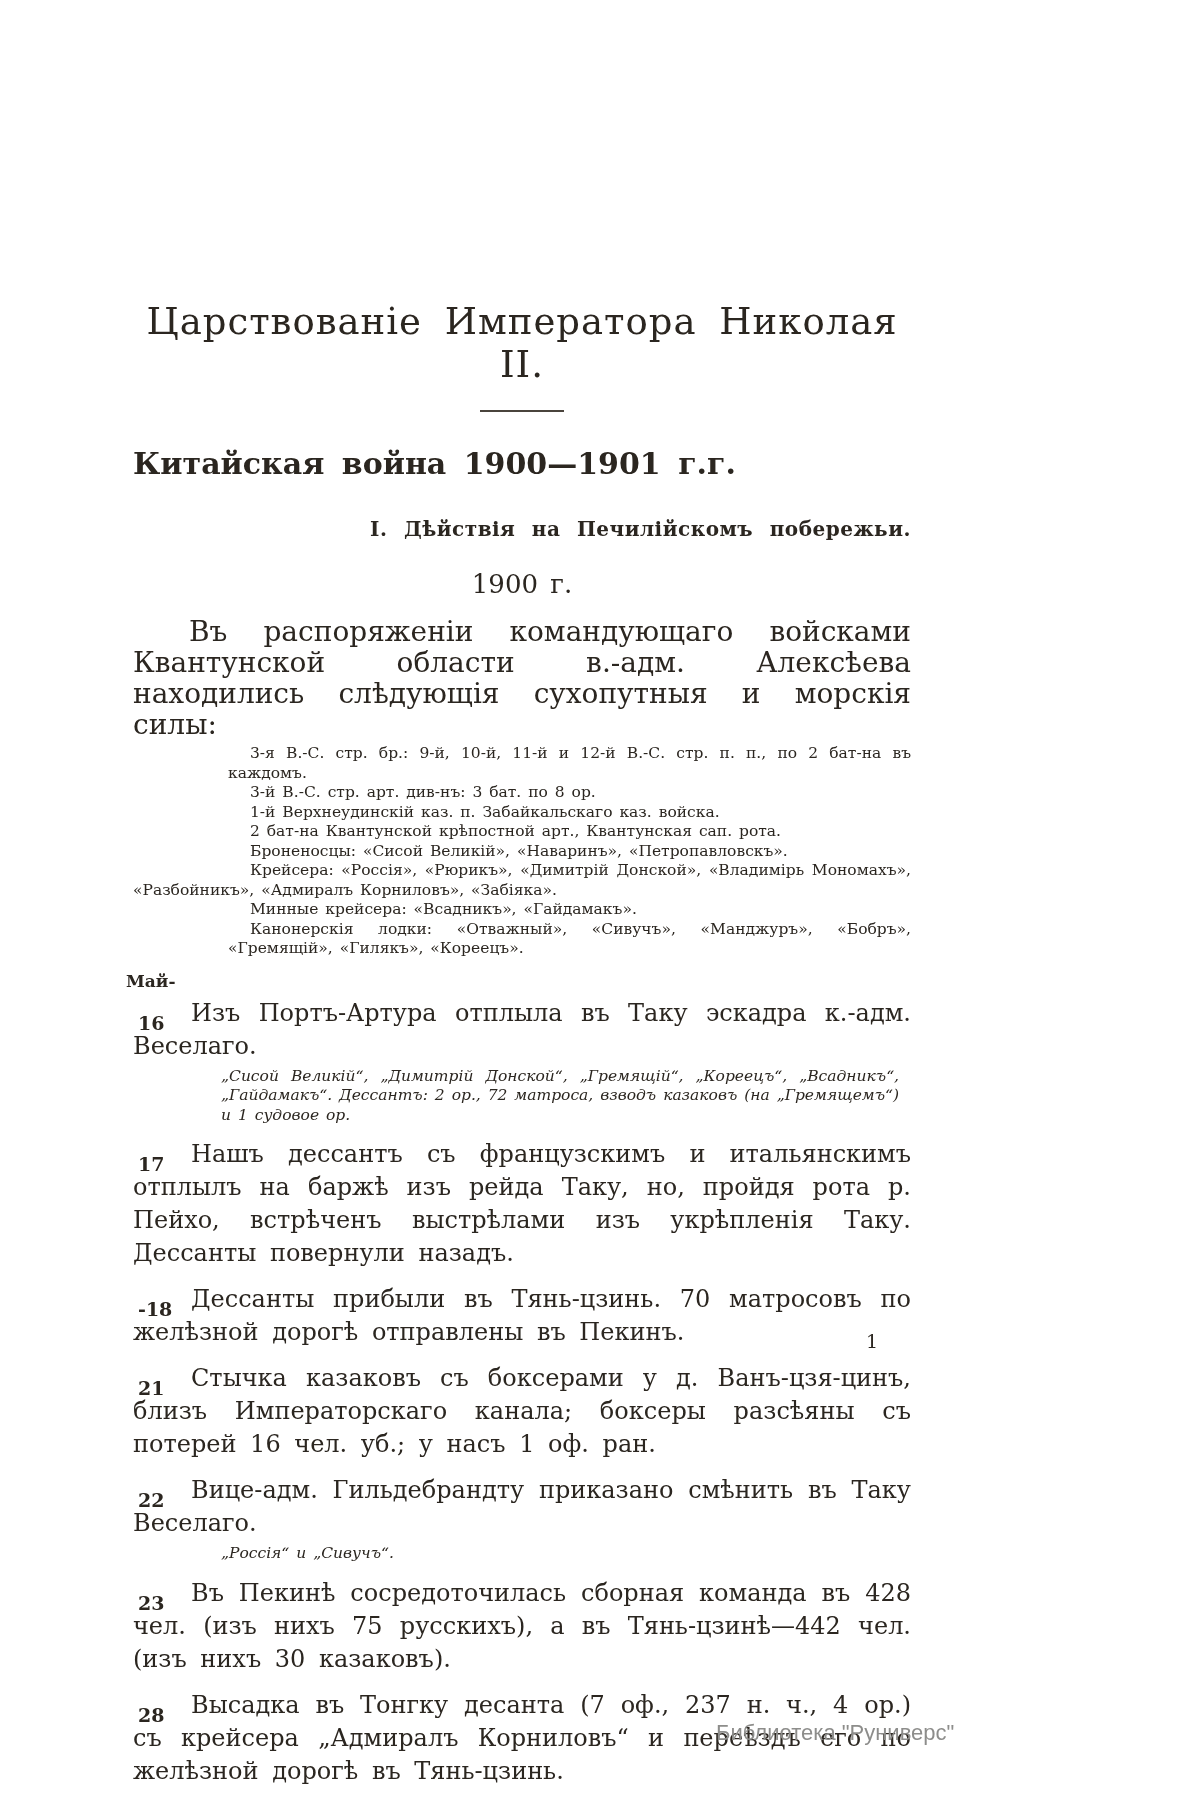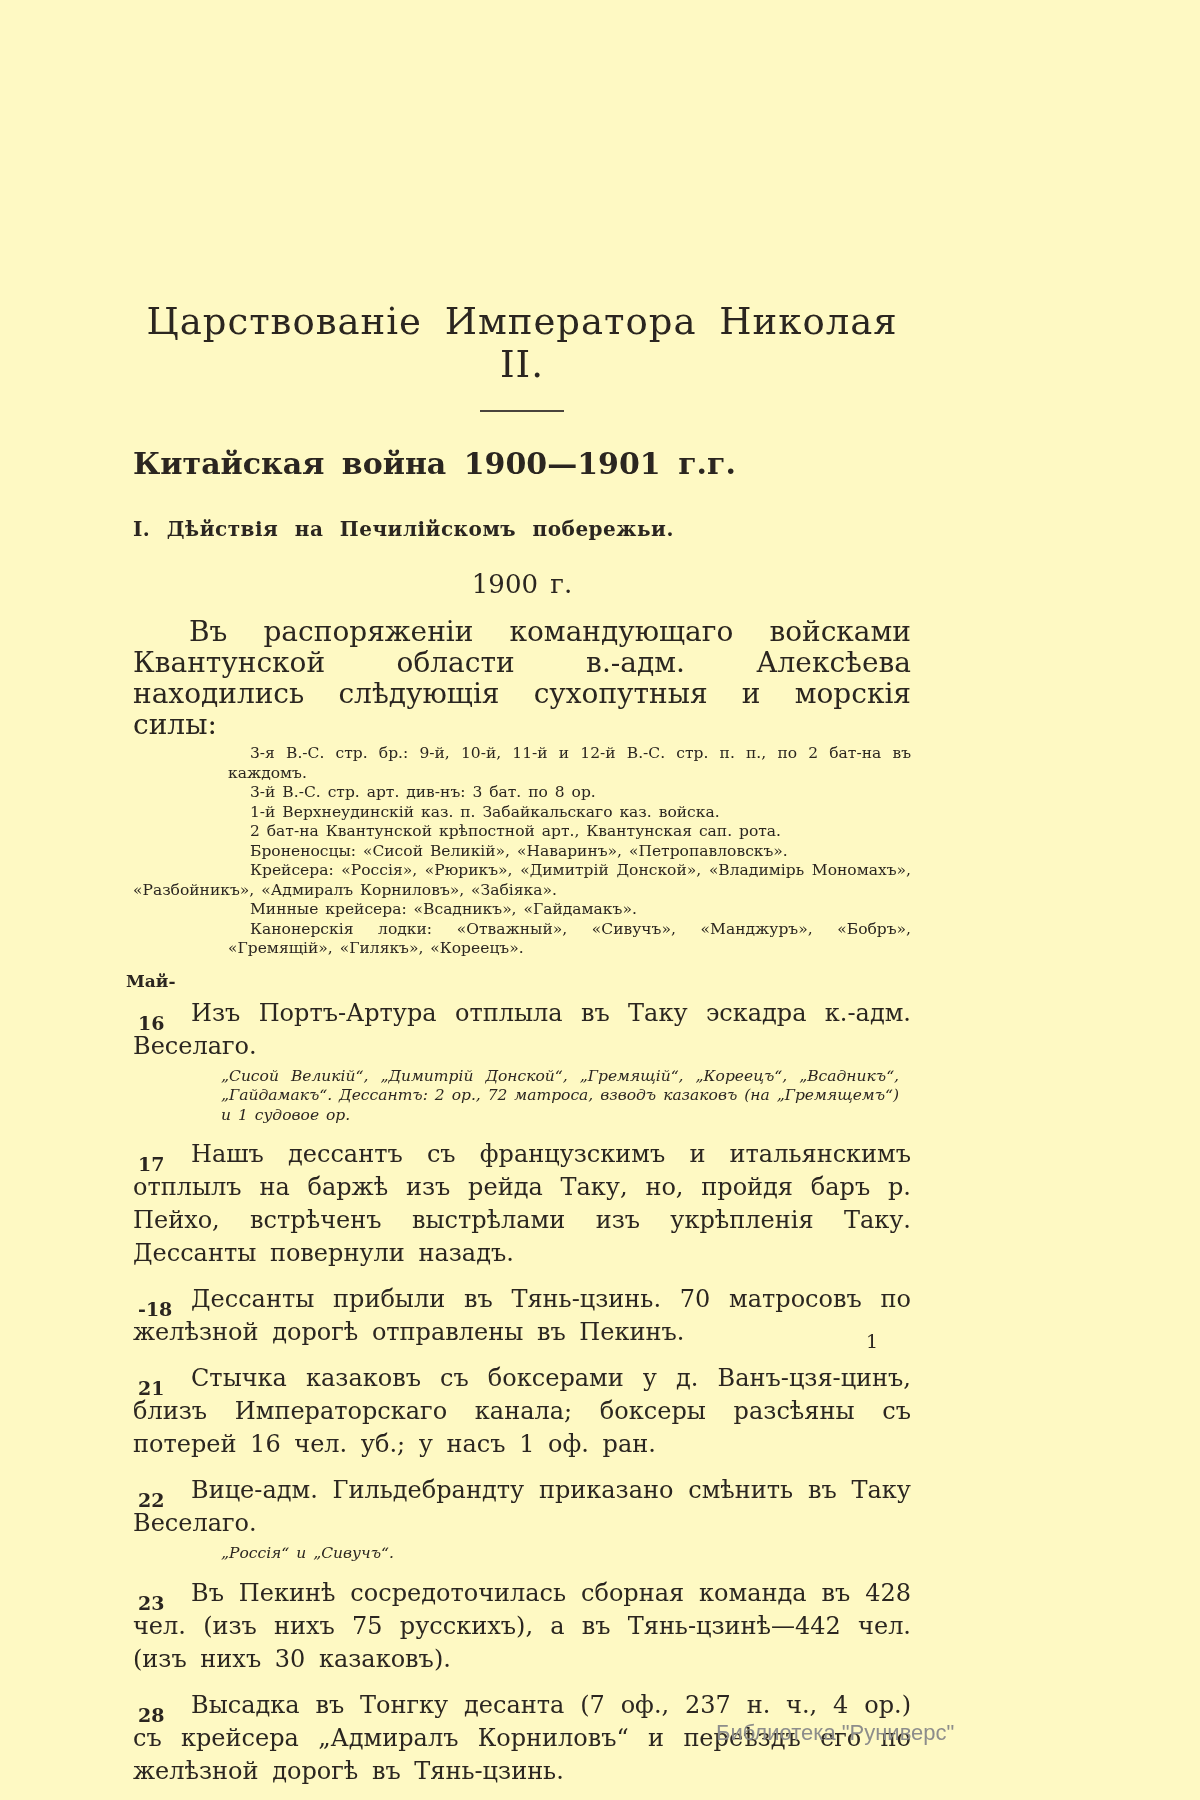--- a/index.html
+++ b/index.html
@@ -1,21 +1,21 @@
 <!DOCTYPE html>
 <html><head>
 <meta charset="utf-8">
 <style>
   html,body { margin:0; padding:0; }
   body { background:#e9e9e7; }
   .page {
     position:relative;
     width:1200px; height:1800px;
     margin:0 auto;
-    background:#fef9c3;
+    background:#ffffff;
     font-family:"DejaVu Serif","Liberation Serif",serif;
     color:#2b2620;
     overflow:hidden;
   }
   .content {
     position:absolute;
     left:133px; top:300px;
     width:778px;
   }
   .title {
@@ -34,21 +34,21 @@
   .subtitle {
     font-size:30px;
     font-weight:bold;
     text-align:left;
     word-spacing:7px;
     margin:0 0 36px 0;
   }
   .section-heading {
     font-size:20px;
     font-weight:bold;
-    text-align:left;
+    text-align:right;
     word-spacing:9px;
     letter-spacing:0.5px;
     margin:0 0 28px 0;
   }
   .year-heading {
     font-size:26px;
     font-weight:normal;
     text-align:center;
     word-spacing:4px;
     margin:0 0 17px 0;
@@ -142,21 +142,21 @@
     <div class="month">Май-</div>
 
     <div class="entry">
       <span class="day">16</span>
       <p class="etext">Изъ Портъ-Артура отплыла въ Таку эскадра к.-адм. Веселаго.</p>
       <p class="enote">„Сисой Великій“, „Димитрій Донской“, „Гремящій“, „Кореецъ“, „Всадникъ“, „Гайдамакъ“. Дессантъ: 2 ор., 72 матроса, взводъ казаковъ (на „Гремящемъ“) и 1 судовое ор.</p>
     </div>
 
     <div class="entry">
       <span class="day">17</span>
-      <p class="etext">Нашъ дессантъ съ французскимъ и итальянскимъ отплылъ на баржѣ изъ рейда Таку, но, пройдя баръ р. Пейхо, встрѣченъ выстрѣлами изъ укрѣпленія Таку. Дессанты повернули назадъ.</p>
+      <p class="etext">Нашъ дессантъ съ французскимъ и итальянскимъ отплылъ на баржѣ изъ рейда Таку, но, пройдя рота р. Пейхо, встрѣченъ выстрѣлами изъ укрѣпленія Таку. Дессанты повернули назадъ.</p>
     </div>
 
     <div class="entry">
       <span class="day">-18</span>
       <p class="etext">Дессанты прибыли въ Тянь-цзинь. 70 матросовъ по желѣзной дорогѣ отправлены въ Пекинъ.</p>
     </div>
 
     <div class="entry">
       <span class="day">21</span>
       <p class="etext">Стычка казаковъ съ боксерами у д. Ванъ-цзя-цинъ, близъ Императорскаго канала; боксеры разсѣяны съ потерей 16 чел. уб.; у насъ 1 оф. ран.</p>

